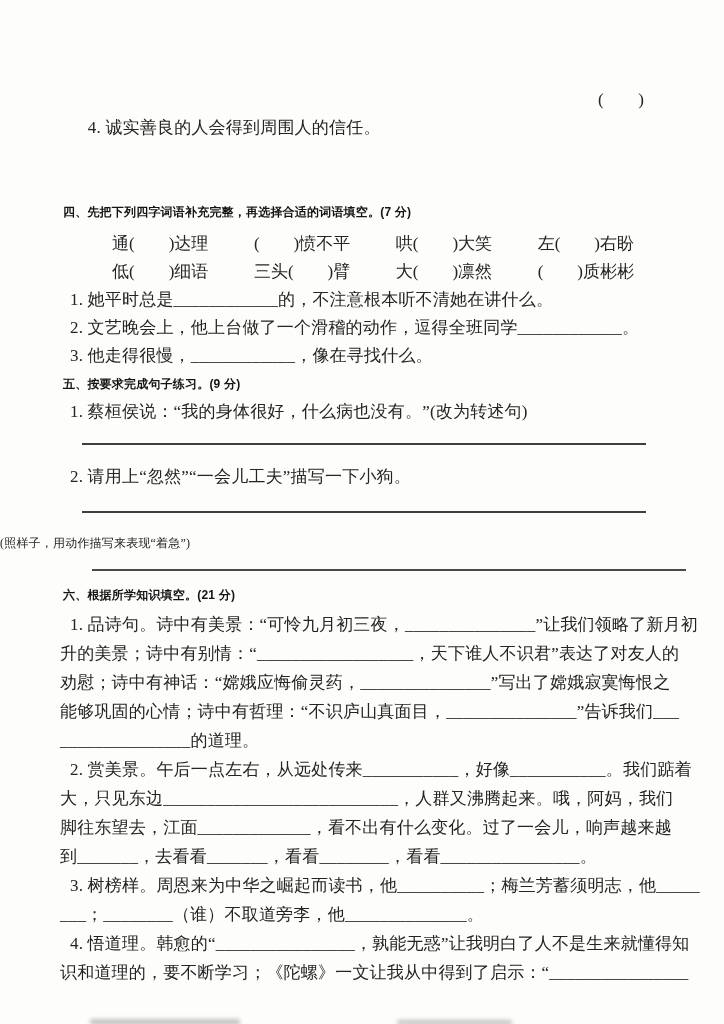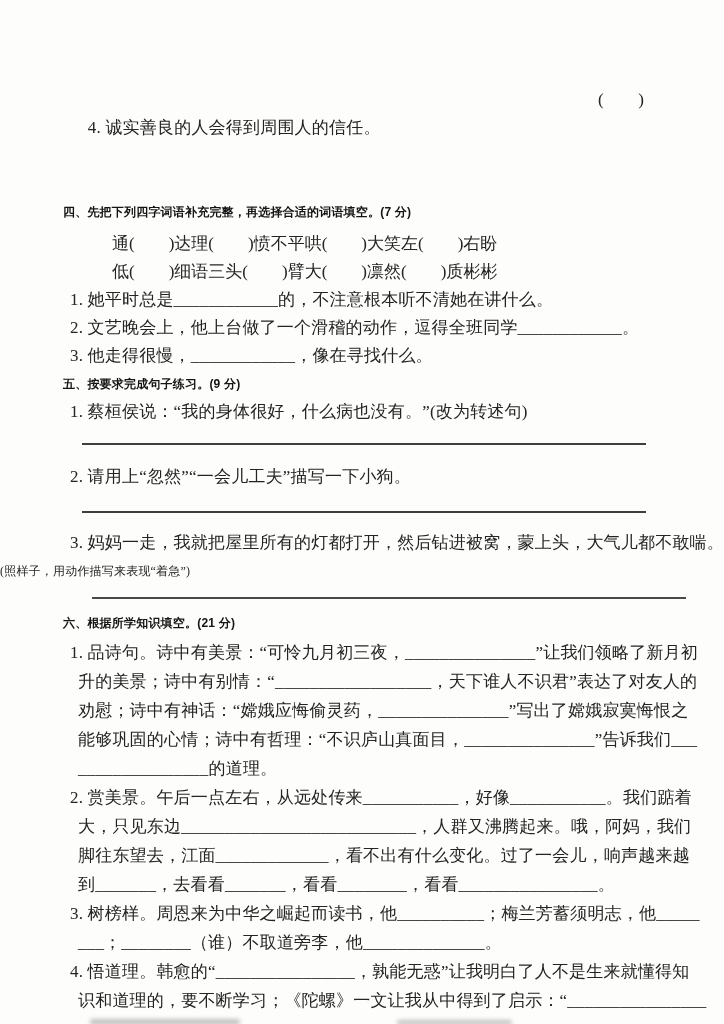--- a/index.html
+++ b/index.html
@@ -20,23 +20,24 @@
     margin-left:70px;
     letter-spacing:0.2px;
   }
   .h{
     font-family:"Liberation Sans","DejaVu Sans",sans-serif;
     font-weight:700;
     margin-left:63px;
     font-size:12px;
     color:#141414;
   }
-  .cont{margin-left:78px;}
+  .cont{margin-left:60px;}
   .words{
     display:flex;
+    justify-content:space-between;
     margin-left:112px;
     width:522px;
     font-size:17px;
     line-height:28px;
     white-space:pre;
   }
   .tf{position:relative;margin-top:86px;}
   .tf-brackets{position:absolute;left:528px;top:0;}
   .ansline{
     height:0;
@@ -98,21 +99,20 @@
 
   <div class="line">1. 她平时总是____________的，不注意根本听不清她在讲什么。</div>
   <div class="line">2. 文艺晚会上，他上台做了一个滑稽的动作，逗得全班同学____________。</div>
   <div class="line">3. 他走得很慢，____________，像在寻找什么。</div>
 
   <div class="line h">五、按要求完成句子练习。(9 分)</div>
   <div class="line">1. 蔡桓侯说：“我的身体很好，什么病也没有。”(改为转述句)</div>
   <div class="ansline a1"></div>
   <div class="line">2. 请用上“忽然”“一会儿工夫”描写一下小狗。</div>
   <div class="ansline a2"></div>
-  <div class="line">3. 妈妈一走，我就把屋里所有的灯都打开，然后钻进被窝，蒙上头，大气儿都不敢喘。</div>
   <div class="line hint">(照样子，用动作描写来表现“着急”)</div>
 
   <div class="divider"></div>
 
   <div class="sec6">
     <div class="line h h6">六、根据所学知识填空。(21 分)</div>
     <div class="line">1. 品诗句。诗中有美景：“可怜九月初三夜，_______________”让我们领略了新月初</div>
     <div class="line cont">升的美景；诗中有别情：“__________________，天下谁人不识君”表达了对友人的</div>
     <div class="line cont">劝慰；诗中有神话：“嫦娥应悔偷灵药，_______________”写出了嫦娥寂寞悔恨之</div>
     <div class="line cont">能够巩固的心情；诗中有哲理：“不识庐山真面目，_______________”告诉我们___</div>

